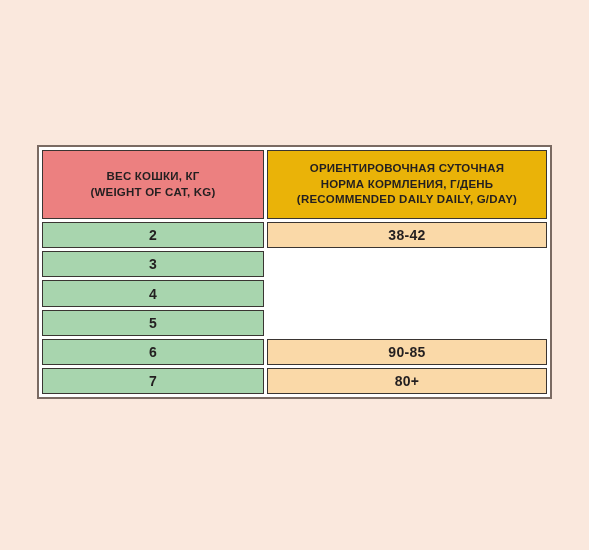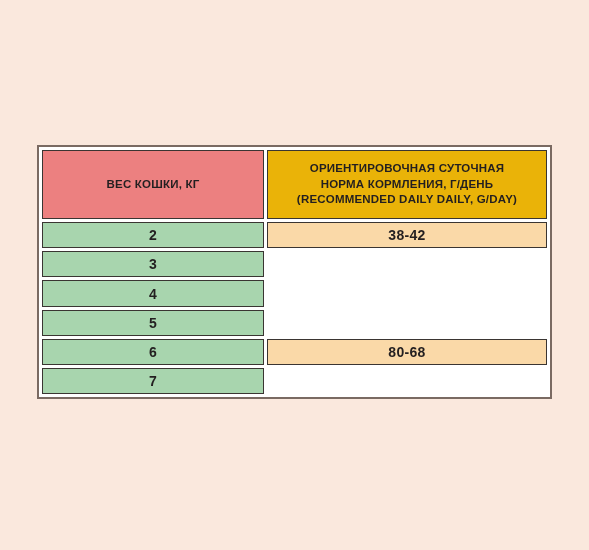--- a/index.html
+++ b/index.html
@@ -114,20 +114,21 @@
 </head>
 <body>
 
 <div id="feeding-table-wrap">
   <div class="table-grid">
 
     <div class="row header-row">
       <div class="cell cell-weight header-weight">
         <div class="header-text">
           <span class="line">ВЕС КОШКИ, КГ</span>
+          <span class="line">(WEIGHT OF CAT, KG)</span>
         </div>
       </div>
       <div class="cell cell-ration header-ration">
         <div class="header-text">
           <span class="line">ОРИЕНТИРОВОЧНАЯ СУТОЧНАЯ</span>
           <span class="line">НОРМА КОРМЛЕНИЯ, Г/ДЕНЬ</span>
           <span class="line">(RECOMMENDED DAILY DAILY, G/DAY)</span>
         </div>
       </div>
     </div>
@@ -157,24 +158,27 @@
       <div class="cell cell-weight body-weight">
         <span class="data-text">5</span>
       </div>
     </div>
 
     <div class="row data-row">
       <div class="cell cell-weight body-weight">
         <span class="data-text">6</span>
       </div>
       <div class="cell cell-ration body-ration">
-        <span class="data-text">80-68</span>
+        <span class="data-text">90-85</span>
       </div>
     </div>
 
     <div class="row data-row">
       <div class="cell cell-weight body-weight">
         <span class="data-text">7</span>
       </div>
+      <div class="cell cell-ration body-ration">
+        <span class="data-text">80+</span>
+      </div>
     </div>
 
   </div>
 </div>
 
 </body></html>

